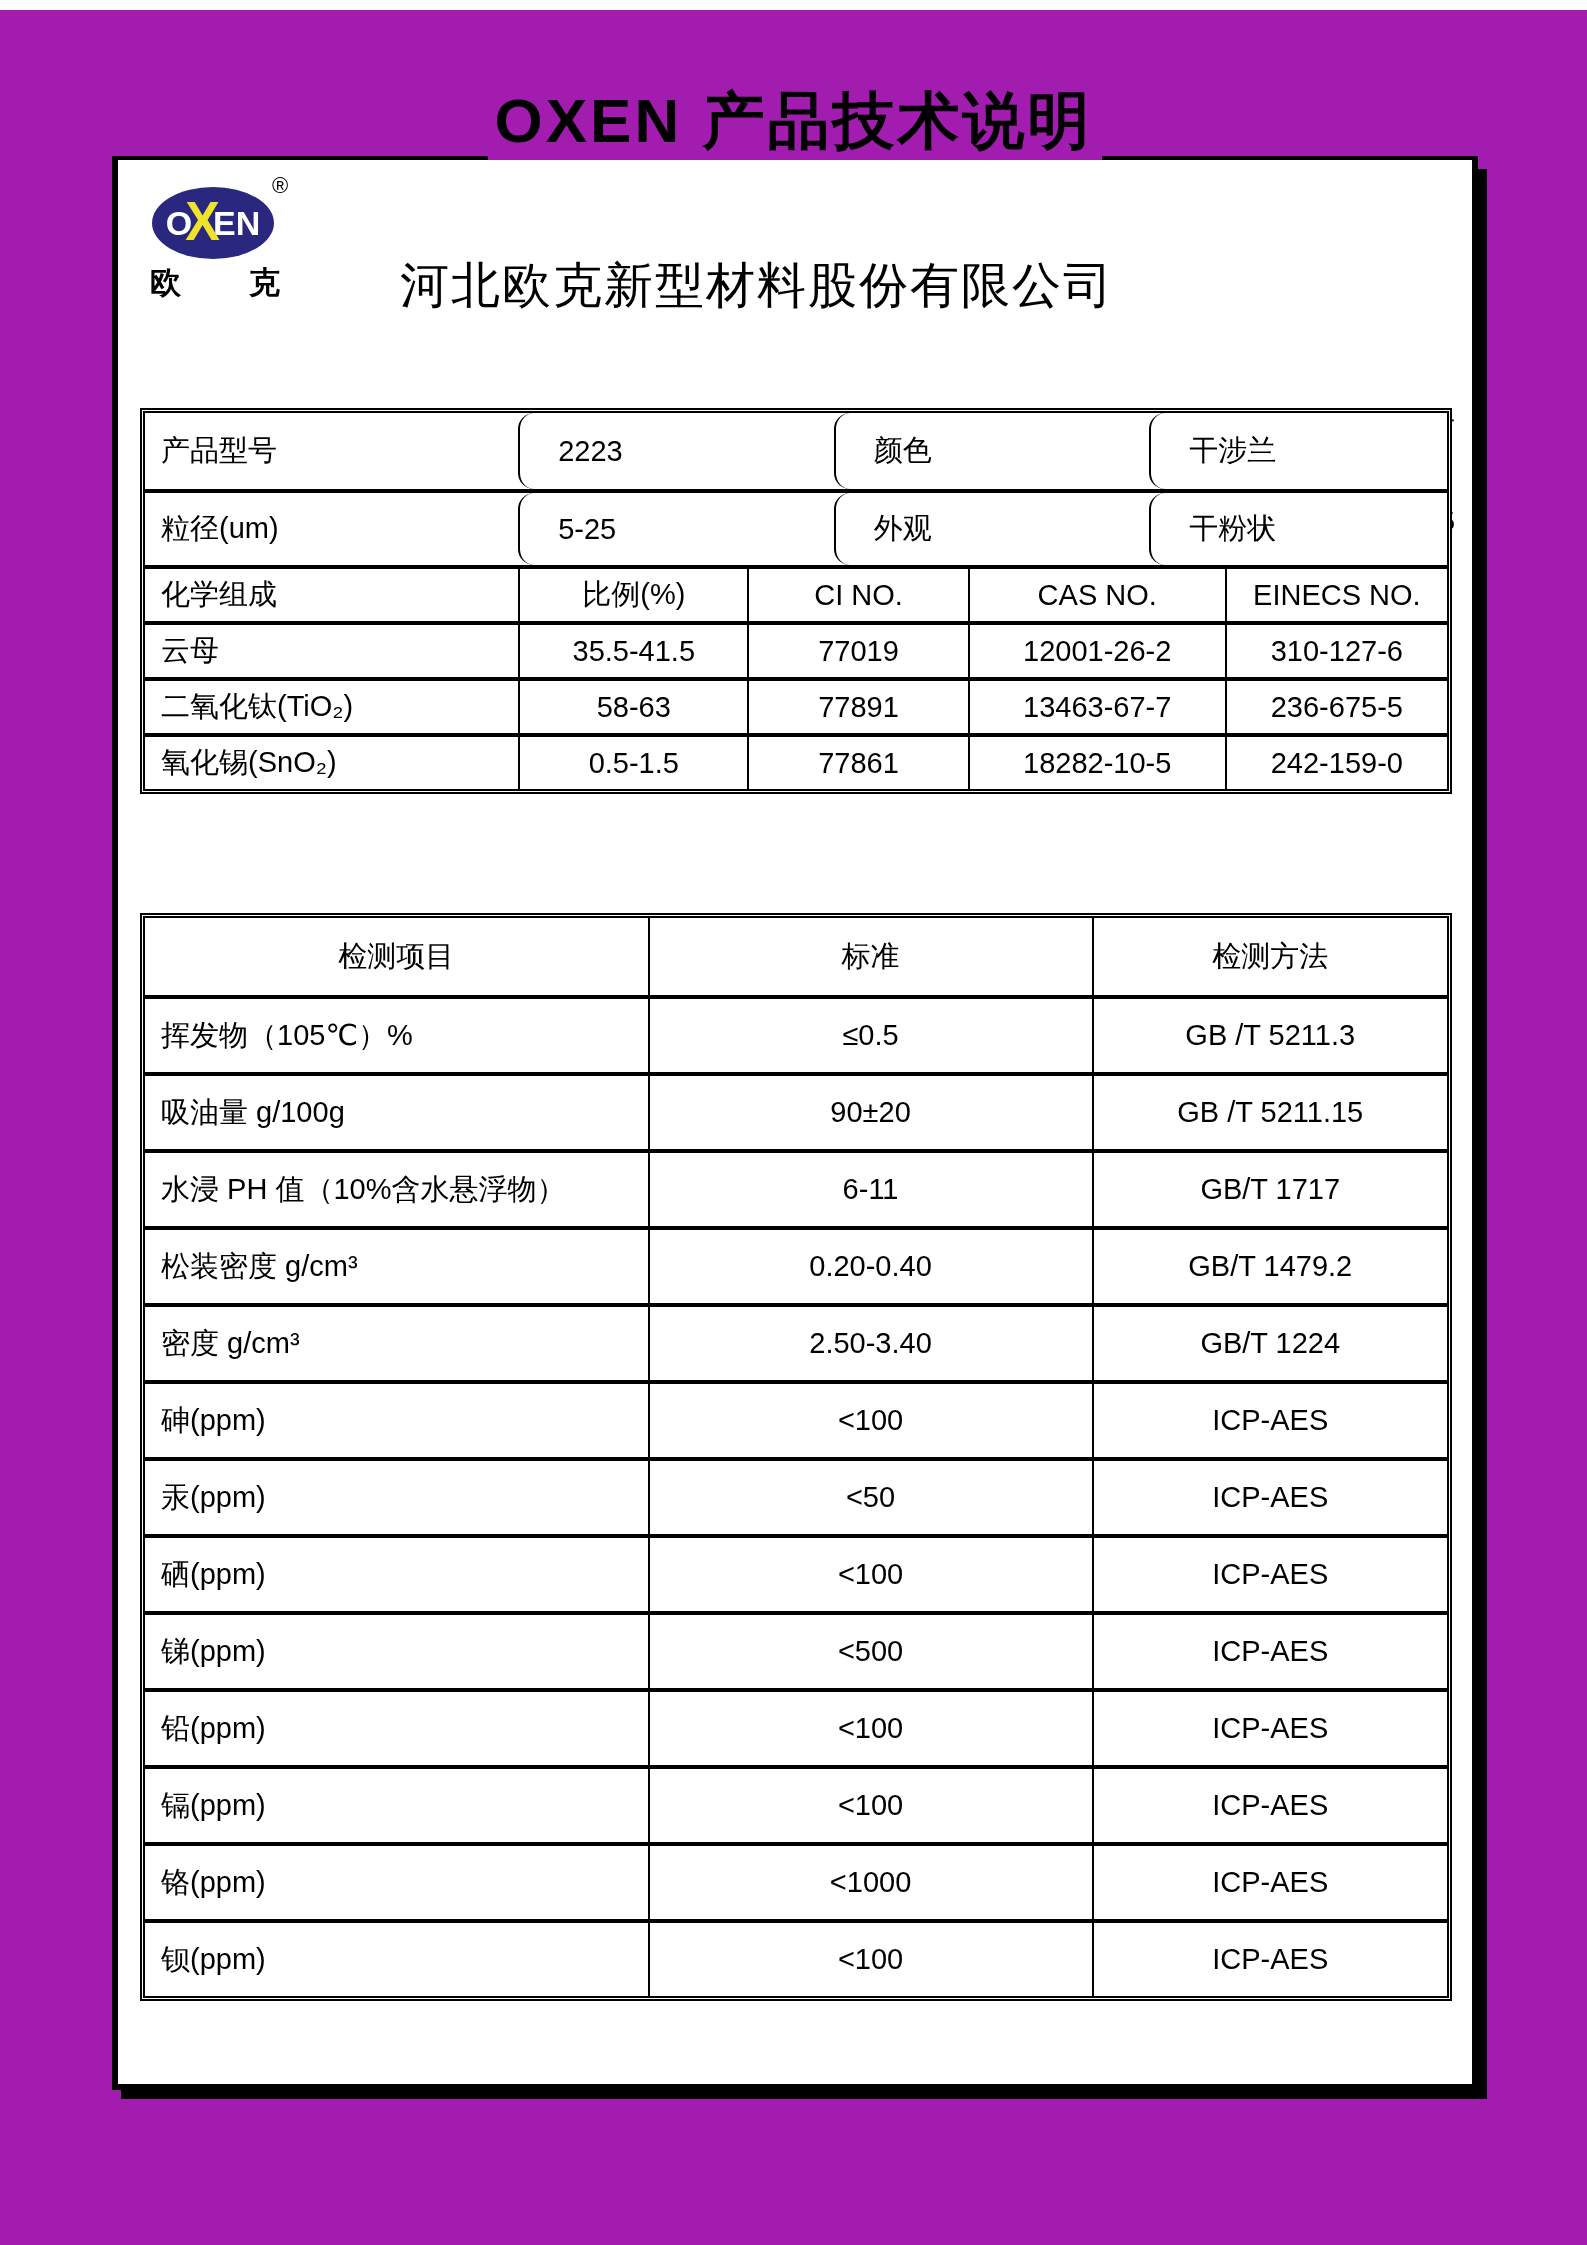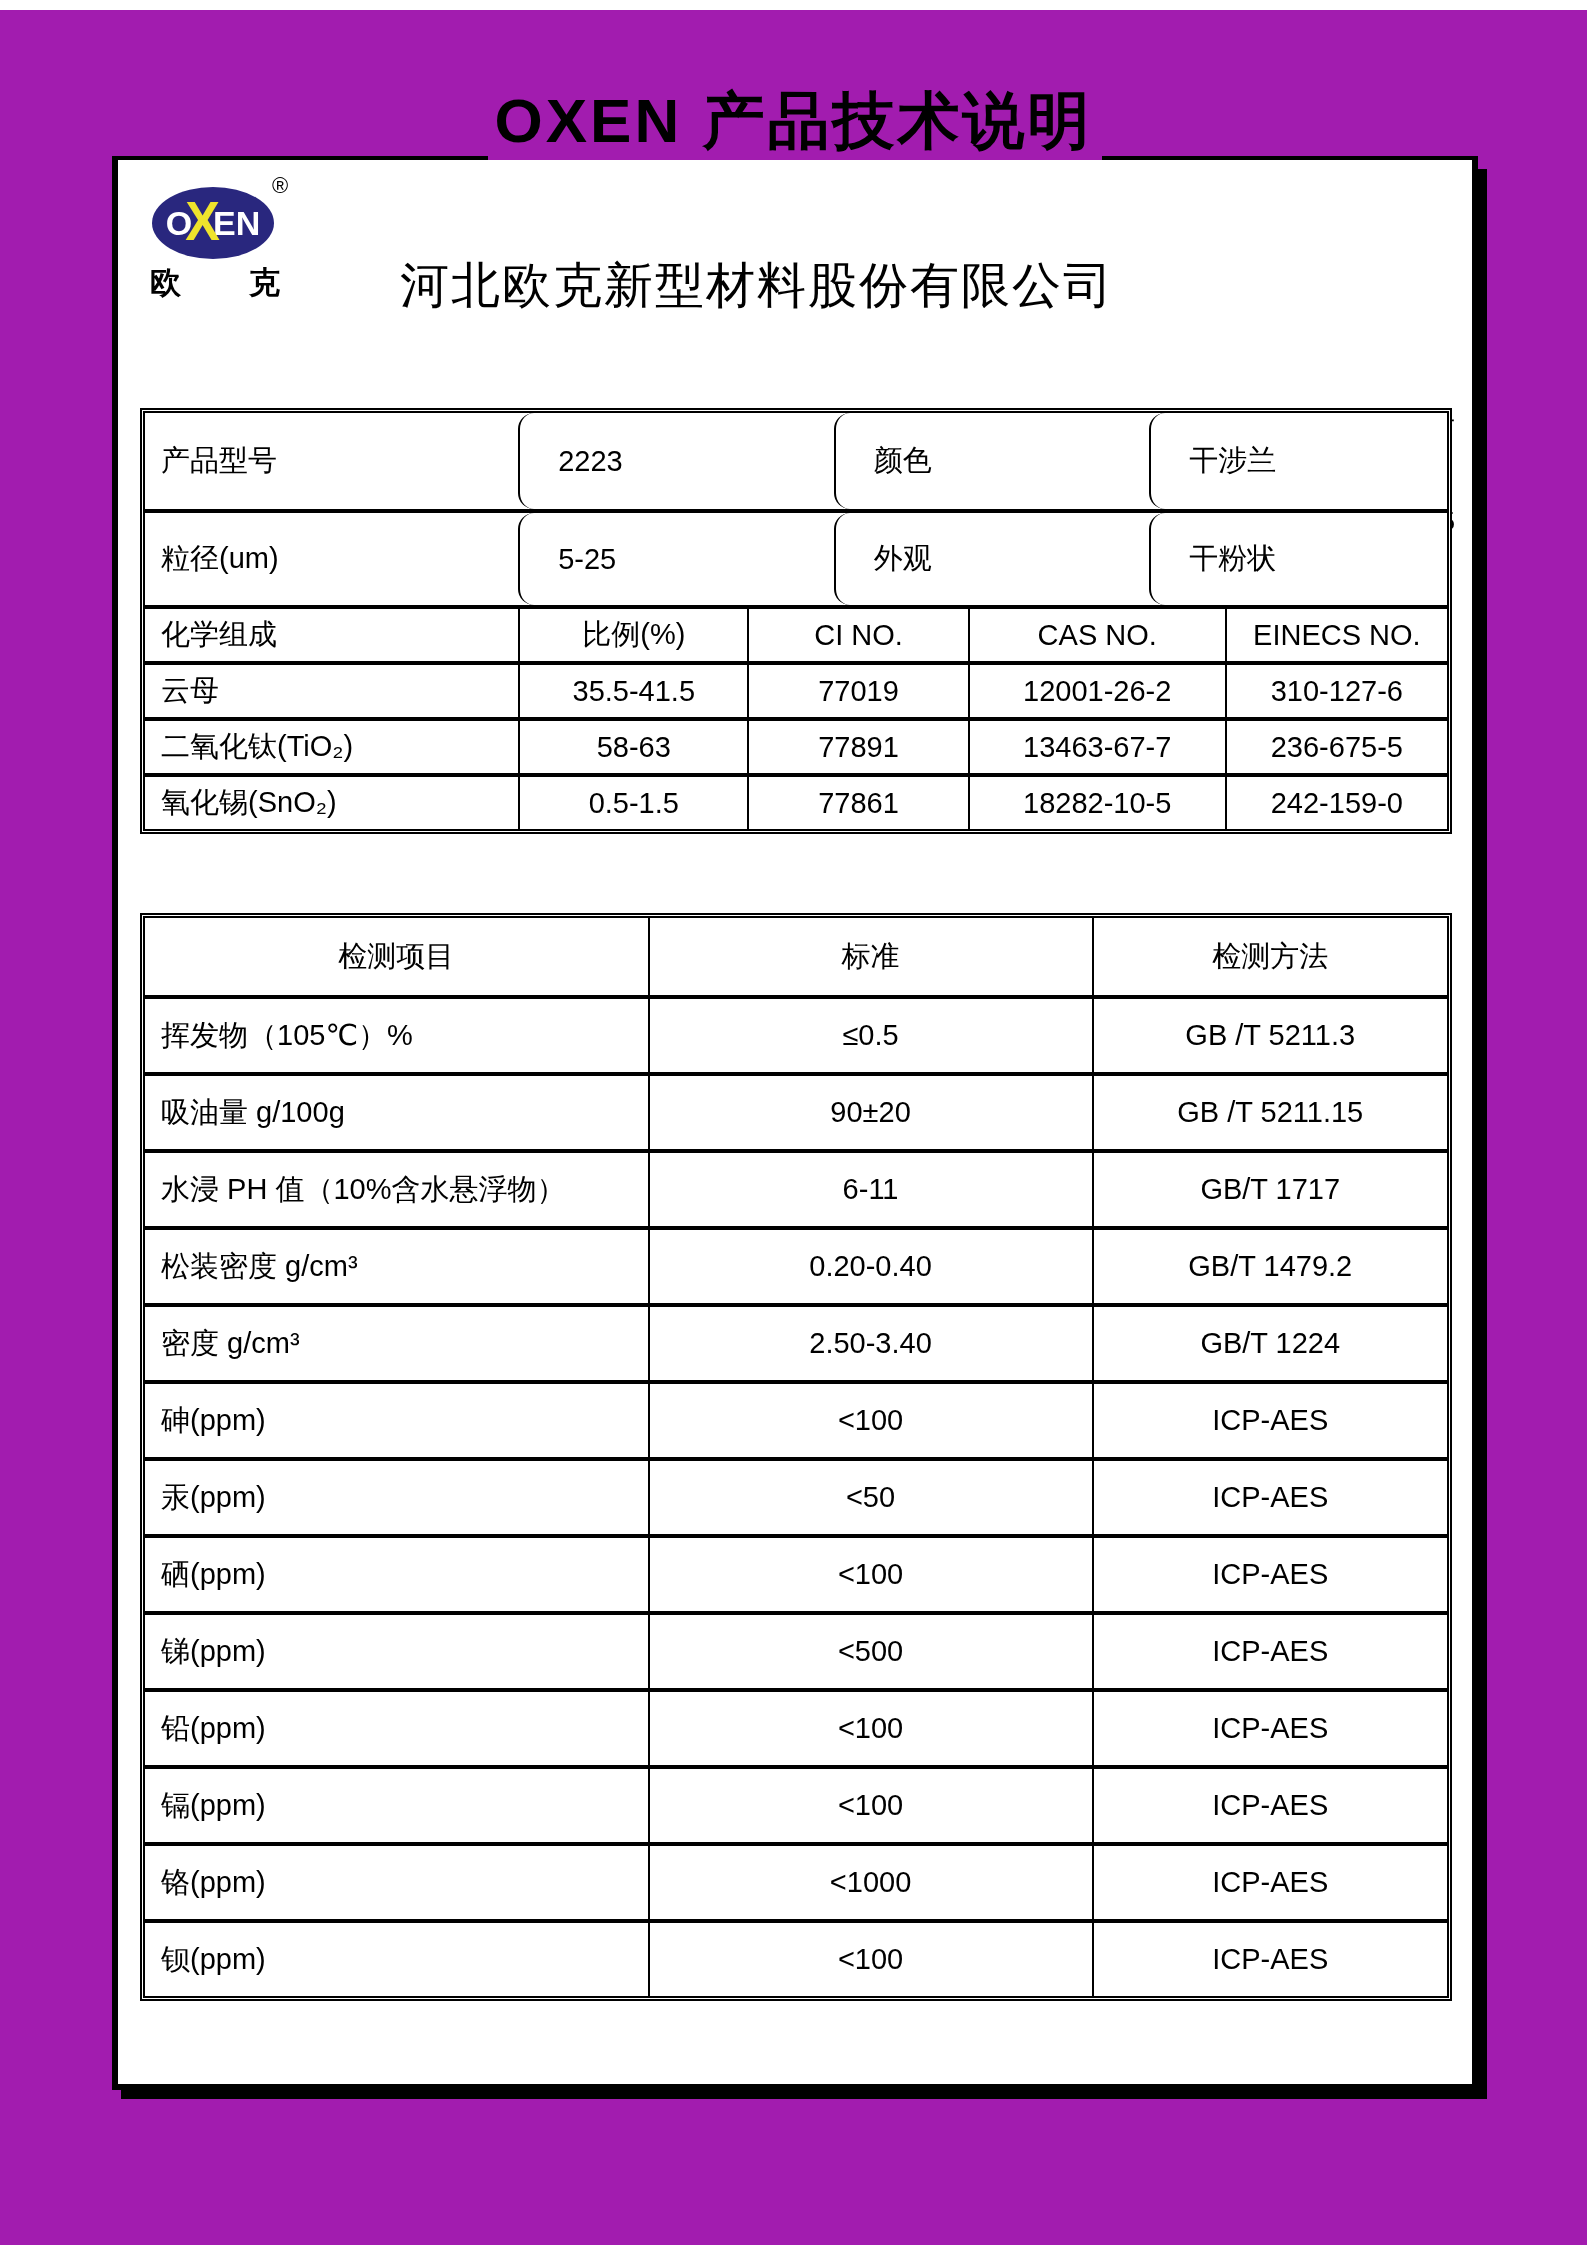--- a/index.html
+++ b/index.html
@@ -35,21 +35,21 @@
            font-family:Liberation Serif, serif;}
   .addr{position:absolute;right:132px;top:330px;text-align:right;line-height:33px;
         font-size:27px;font-family:"Liberation Serif","DejaVu Serif",serif;white-space:pre;}
 
   
   .tbl{position:absolute;left:140px;width:1312px;box-sizing:border-box;
        border:5px double #000;background:#fff;}
   .tbl1{top:398px;}
   .tbl2{top:903px;}
   .trow{display:grid;box-sizing:border-box;}
-  .trow.info{grid-template-columns:28.66% 24.24% 24.24% 22.86%;height:96px;}
+  .trow.info{grid-template-columns:28.66% 24.24% 24.24% 22.86%;height:76px;}
   .trow.comp{grid-template-columns:28.66% 17.61% 16.92% 19.74% 17.07%;height:56px;}
   .trow.test{grid-template-columns:38.6% 34.1% 27.3%;height:77px;}
   .trow + .trow{border-top:4px solid #000;}
   .cell{display:flex;align-items:center;box-sizing:border-box;font-size:29px;
         border-left:2px solid #000;overflow:hidden;}
   .cell:first-child{border-left:none;}
   .cell.lab{justify-content:flex-start;padding-left:16px;}
   .cell.val{justify-content:flex-start;padding-left:38px;border-radius:16px;}
   .cell.ctr{justify-content:center;text-align:right;}
 </style>

